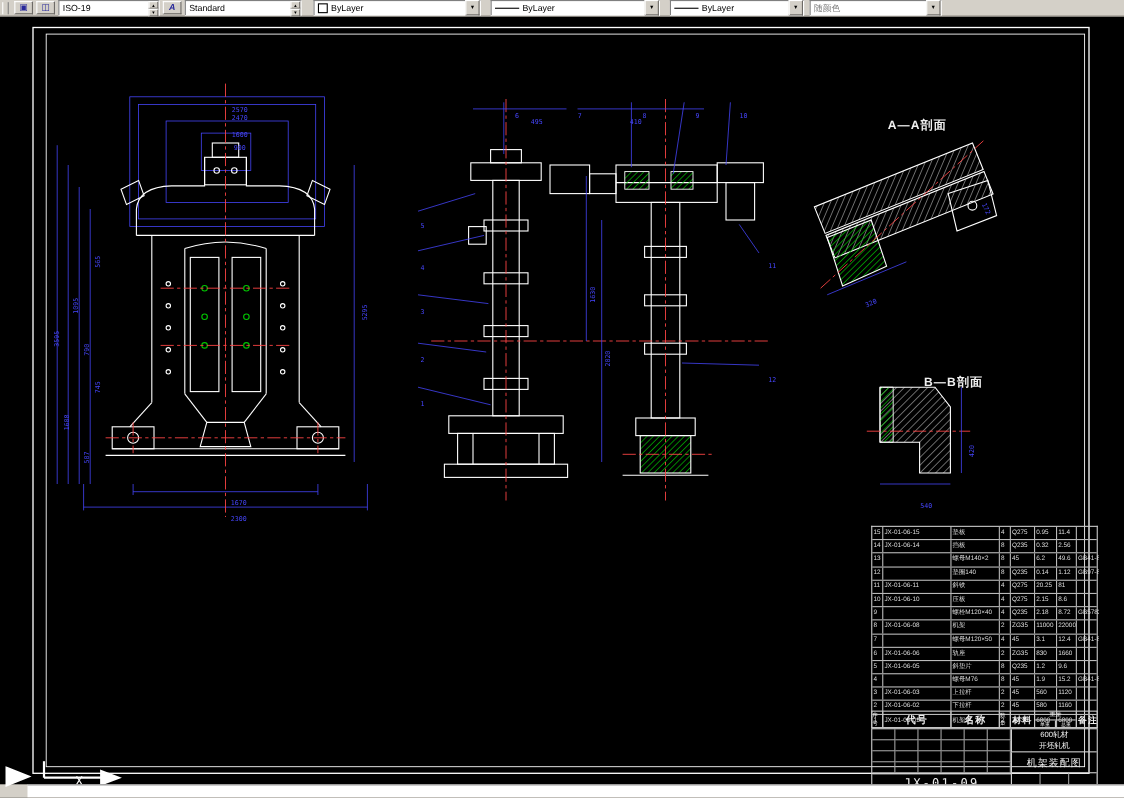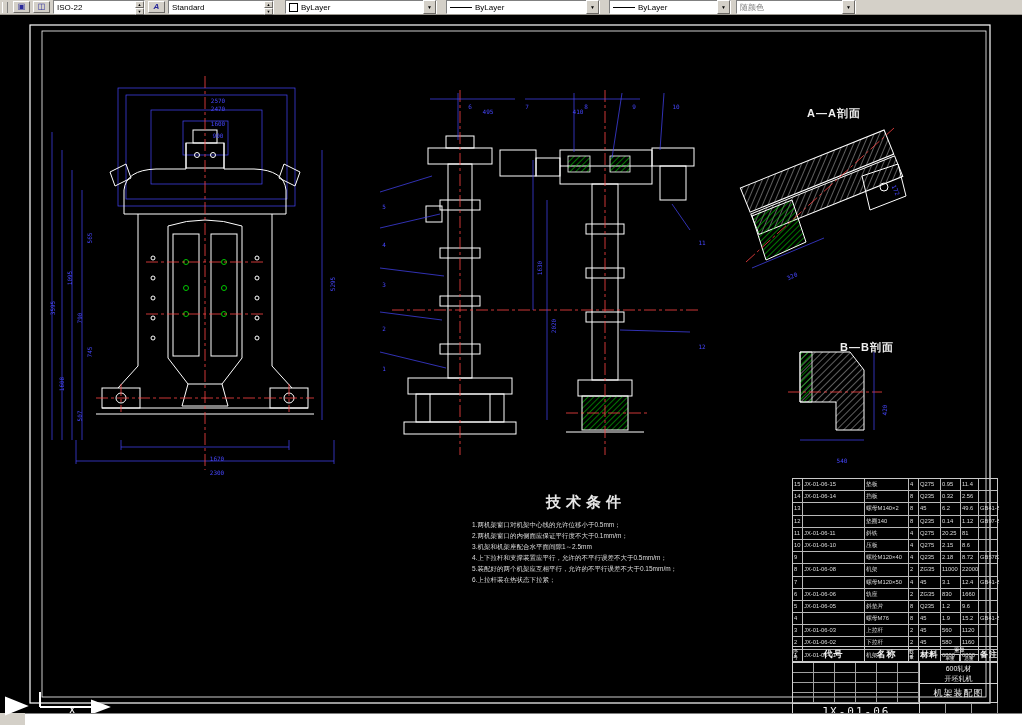--- a/index.html
+++ b/index.html
@@ -65,21 +65,21 @@
 </head>
 <body>
 
 <div id="app">
 
   <div id="toolbar">
     <div class="grip"></div>
     <button class="tbtn">▣</button>
     <button class="tbtn">◫</button>
     <div class="combo" style="width:90px">
-      <span class="cval">ISO-22</span>
+      <span class="cval">ISO-19</span>
       <div class="spinbox">
         <span>▲</span>
         <span>▼</span>
       </div>
     </div>
     <button class="tbtn" style="font-style:italic;font-weight:bold">A</button>
     <div class="combo" style="width:104px">
       <span class="cval">Standard</span>
       <div class="spinbox">
         <span>▲</span>
@@ -306,31 +306,20 @@
         <span class="lbl" style="left: 664px; top: 90px; font-size: 6px; color: rgb(70, 70, 255);">10</span>
         <span class="lbl" style="left: 690px; top: 226px; font-size: 6px; color: rgb(70, 70, 255);">11</span>
         <span class="lbl" style="left: 690px; top: 330px; font-size: 6px; color: rgb(70, 70, 255);">12</span>
         <span class="lbl" style="left: 780px; top: 260px; font-size: 6px; color: rgb(70, 70, 255); transform: translate(-50%, -50%) rotate(-24deg);">320</span>
         <span class="lbl" style="left: 884px; top: 174px; font-size: 6px; color: rgb(70, 70, 255); transform: translate(-50%, -50%) rotate(66deg);">172</span>
         <span class="lbl" style="left: 830px; top: 444px; font-size: 6px; color: rgb(70, 70, 255);">540</span>
         <span class="lbl" style="left: 872px; top: 394px; font-size: 6px; color: rgb(70, 70, 255); transform: translate(-50%, -50%) rotate(-90deg);">420</span>
         <span class="lbl" style="left: 60px; top: 694px; font-size: 11px; color: rgb(255, 255, 255);">X</span>
       </div>
 
-    <div id="tech">
-      <div id="tech-title">技术条件</div>
-      <ol id="tech-notes">
-          <li>1.两机架窗口对机架中心线的允许位移小于0.5mm；</li>
-          <li>2.两机架窗口的内侧面应保证平行度不大于0.1mm/m；</li>
-          <li>3.机架和机架座配合水平面间隙1～2.5mm</li>
-          <li>4.上下拉杆和支撑装置应平行，允许的不平行误差不大于0.5mm/m；</li>
-          <li>5.装配好的两个机架应互相平行，允许的不平行误差不大于0.15mm/m；</li>
-          <li>6.上拉杆装在热状态下拉紧；</li>
-        </ol>
-    </div>
 
     <div id="parts">
         <div class="prow">
           <div>15</div>
           <div>JX-01-06-15</div>
           <div>垫板</div>
           <div>4</div>
           <div>Q275</div>
           <div>0.95</div>
           <div>11.4</div>
@@ -514,21 +503,21 @@
           <div></div>
           <div></div>
           <div></div>
           <div></div>
           <div></div>
           <div></div>
           <div></div>
           <div></div>
           <div></div>
         </div>
-      <div id="tb-dno">JX-01-06</div>
+      <div id="tb-dno">JX-01-09</div>
       <div id="tb-prod">
         <div>600轧材</div>
         <div>开坯轧机</div>
       </div>
       <div id="tb-title">机架装配图</div>
       <div id="tb-scale">
           <div></div>
           <div></div>
           <div></div>
         </div>

